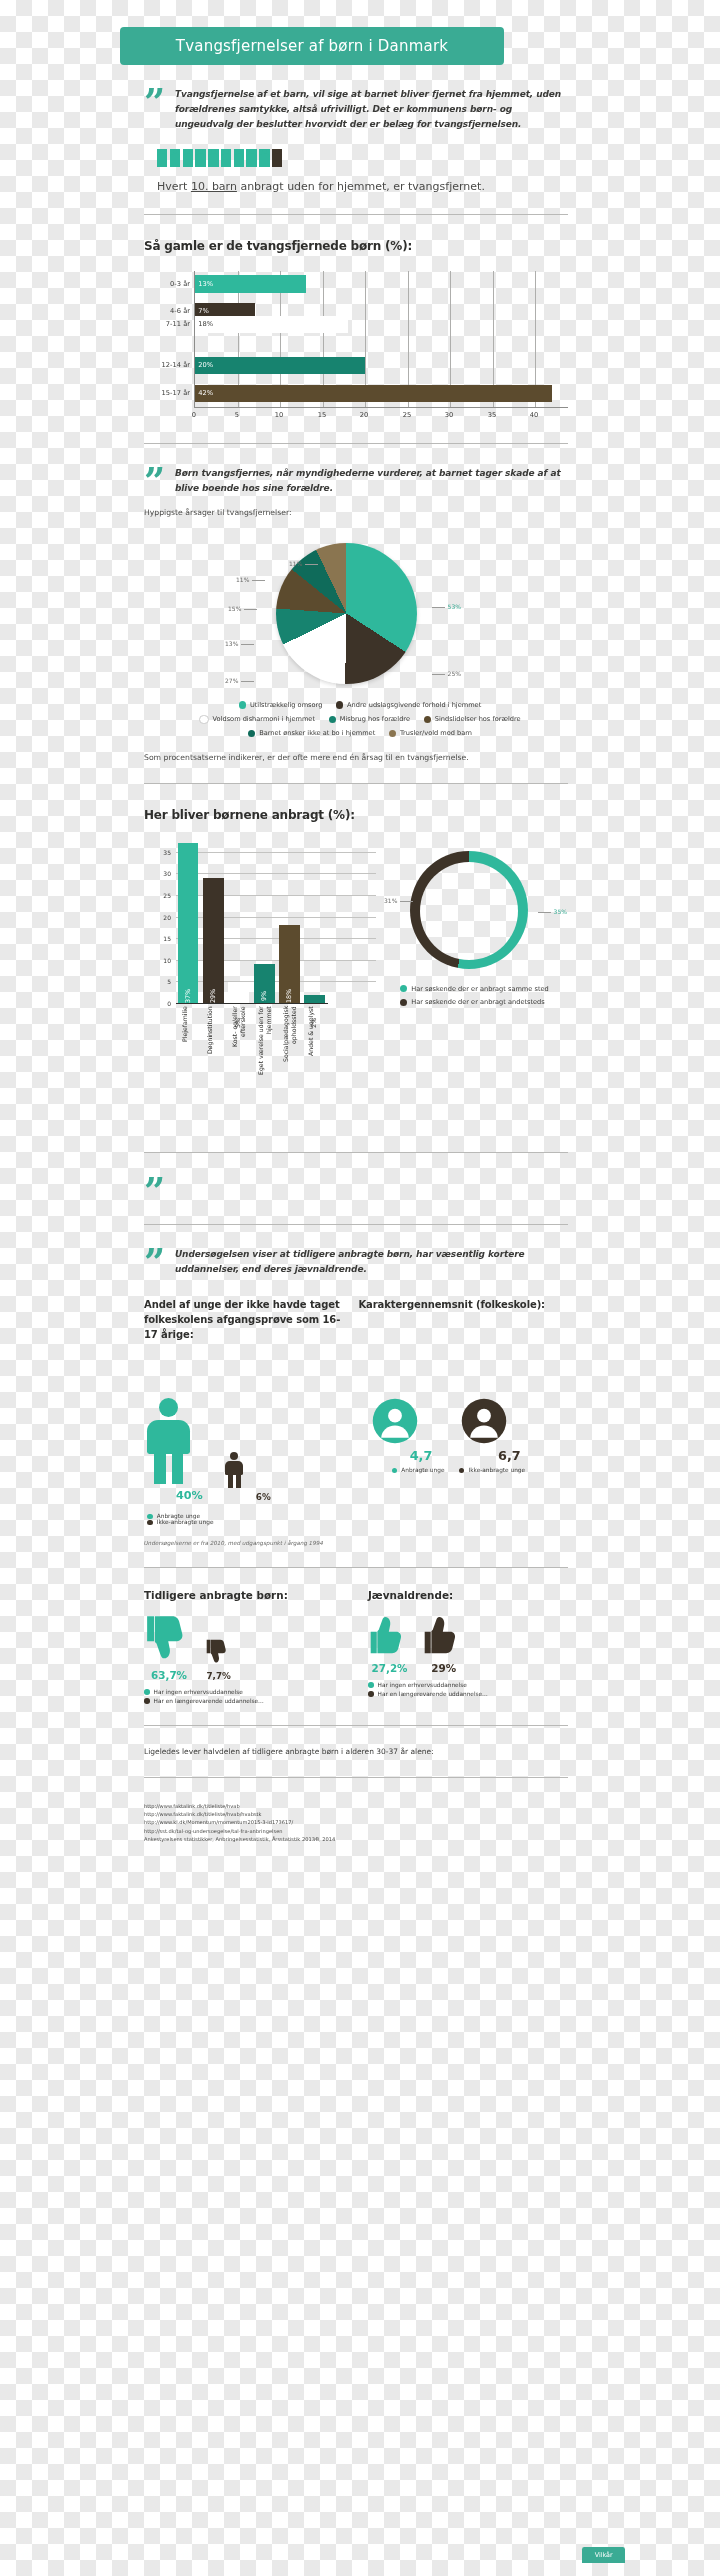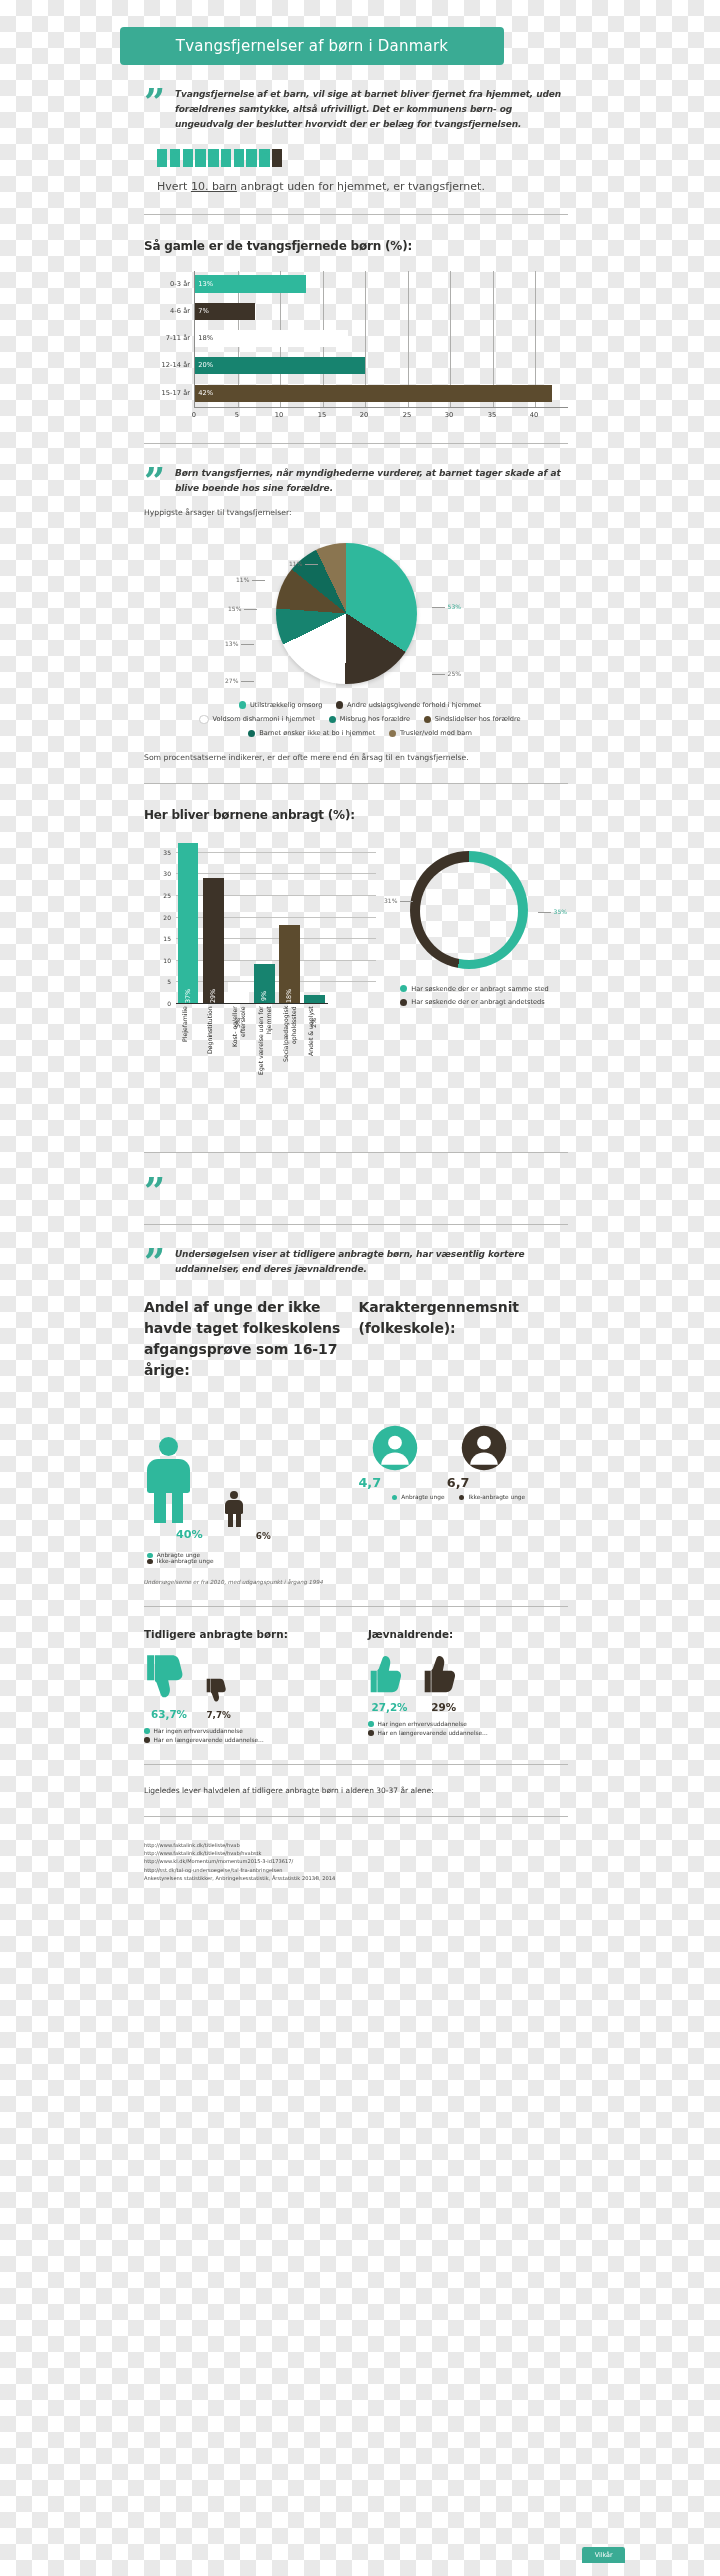--- a/index.html
+++ b/index.html
@@ -86,28 +86,28 @@
   .donut{position:absolute;left:25.6px;top:4.8px;width:118px;height:118px;border-radius:50%;}
   .donut-hole{position:absolute;left:36px;top:15px;width:98px;height:98px;border-radius:50%;
     background:#ffffff;background-image:
       linear-gradient(45deg,#e9e9e9 25%,transparent 25%,transparent 75%,#e9e9e9 75%),
       linear-gradient(45deg,#e9e9e9 25%,transparent 25%,transparent 75%,#e9e9e9 75%);
     background-size:32px 32px;background-position:-122px -37px,-106px -21px;}
   .donut-lbl{position:absolute;font-size:6px;white-space:nowrap;}
   .donut-legend{position:absolute;left:11.2px;top:138px;display:flex;flex-direction:column;gap:5.6px;}
   
   .two-col{display:flex;margin:21px 0 0 67px;width:424px;gap:14.4px;}
-  .col-head{font-size:14px;font-weight:700;color:#2f2f2d;line-height:1.5;letter-spacing:-0.1px;}
+  .col-head{font-size:10px;font-weight:700;color:#2f2f2d;line-height:1.5;letter-spacing:-0.1px;}
   .fig-row{display:flex;align-items:flex-end;gap:21px;}
   .big-person{position:relative;}
   .bp-head{border-radius:50%;}
   .bp-body{border-radius:8px 8px 1.6px 1.6px;}
   .pct{font-size:11.2px;font-weight:700;margin-top:4.8px;margin-left:32px;}
   .avatar{width:46px;height:46px;}
-  .score{font-size:12.8px;font-weight:700;text-align:left;}
+  .score{font-size:12.8px;font-weight:700;text-align:right;}
   .footnote{margin:14.4px 0 0 67px;font-size:5.6px;color:#6b6b69;font-style:italic;}
   
   .thumbs-wrap{display:flex;margin:21px 0 0 67px;width:424px;gap:24px;}
   .thumb-col{width:200px;}
   .thumb-title{font-size:10.4px;font-weight:700;color:#2f2f2d;margin-bottom:12px;}
   .thumb-row{display:flex;align-items:flex-end;gap:11.2px;}
   .thumb-pct{font-size:10.4px;font-weight:700;}
   .thumb-legend{margin-top:8px;display:flex;flex-direction:column;gap:3.2px;}
   .thumb-legend .legend-item span{font-size:5.8px;}
   
@@ -220,21 +220,21 @@
           <div class="bar" style="width: 111px; background: rgb(47, 184, 156);">
             <div class="val" style="color: rgb(255, 255, 255);">13%</div>
           </div>
         </div>
         <div class="hbar-row" style="top: 32px; width: 374px;">
           <div class="lbl">4-6 år</div>
           <div class="bar" style="width: 60px; background: rgb(61, 51, 40);">
             <div class="val" style="color: rgb(255, 255, 255);">7%</div>
           </div>
         </div>
-        <div class="hbar-row" style="top: 59px; width: 374px;">
+        <div class="hbar-row" style="top: 45px; width: 374px;">
           <div class="lbl">7-11 år</div>
           <div class="bar" style="width: 153px; background: rgb(255, 255, 255);">
             <div class="val" style="color: rgb(58, 58, 56);">18%</div>
           </div>
         </div>
         <div class="hbar-row" style="top: 86px; width: 374px;">
           <div class="lbl">12-14 år</div>
           <div class="bar" style="width: 170px; background: rgb(23, 131, 111);">
             <div class="val" style="color: rgb(255, 255, 255);">20%</div>
           </div>

